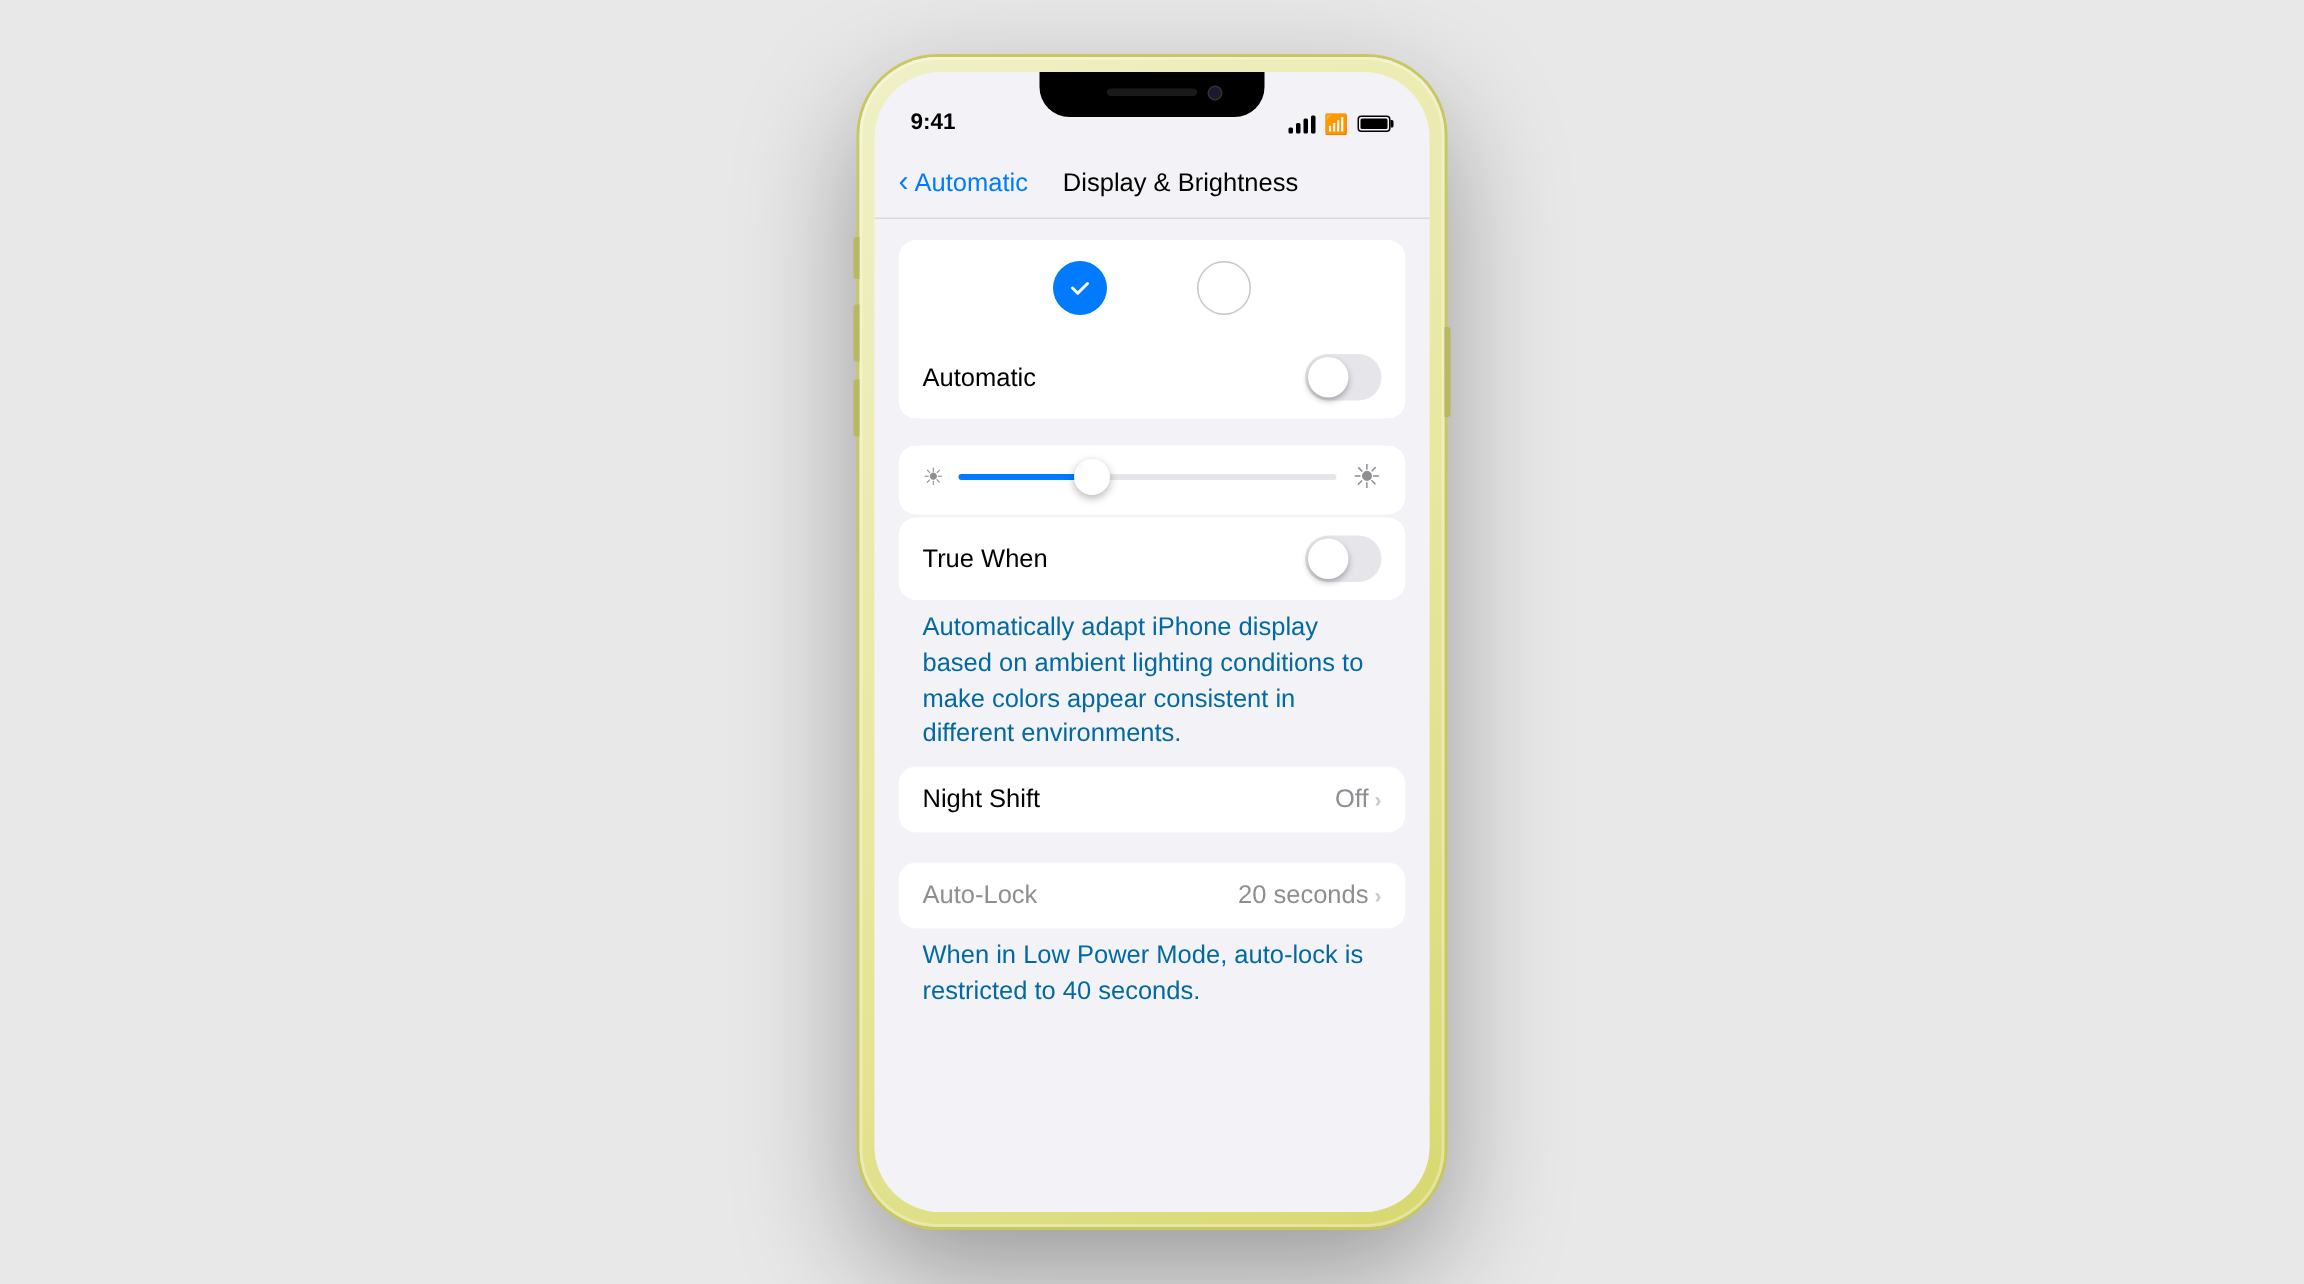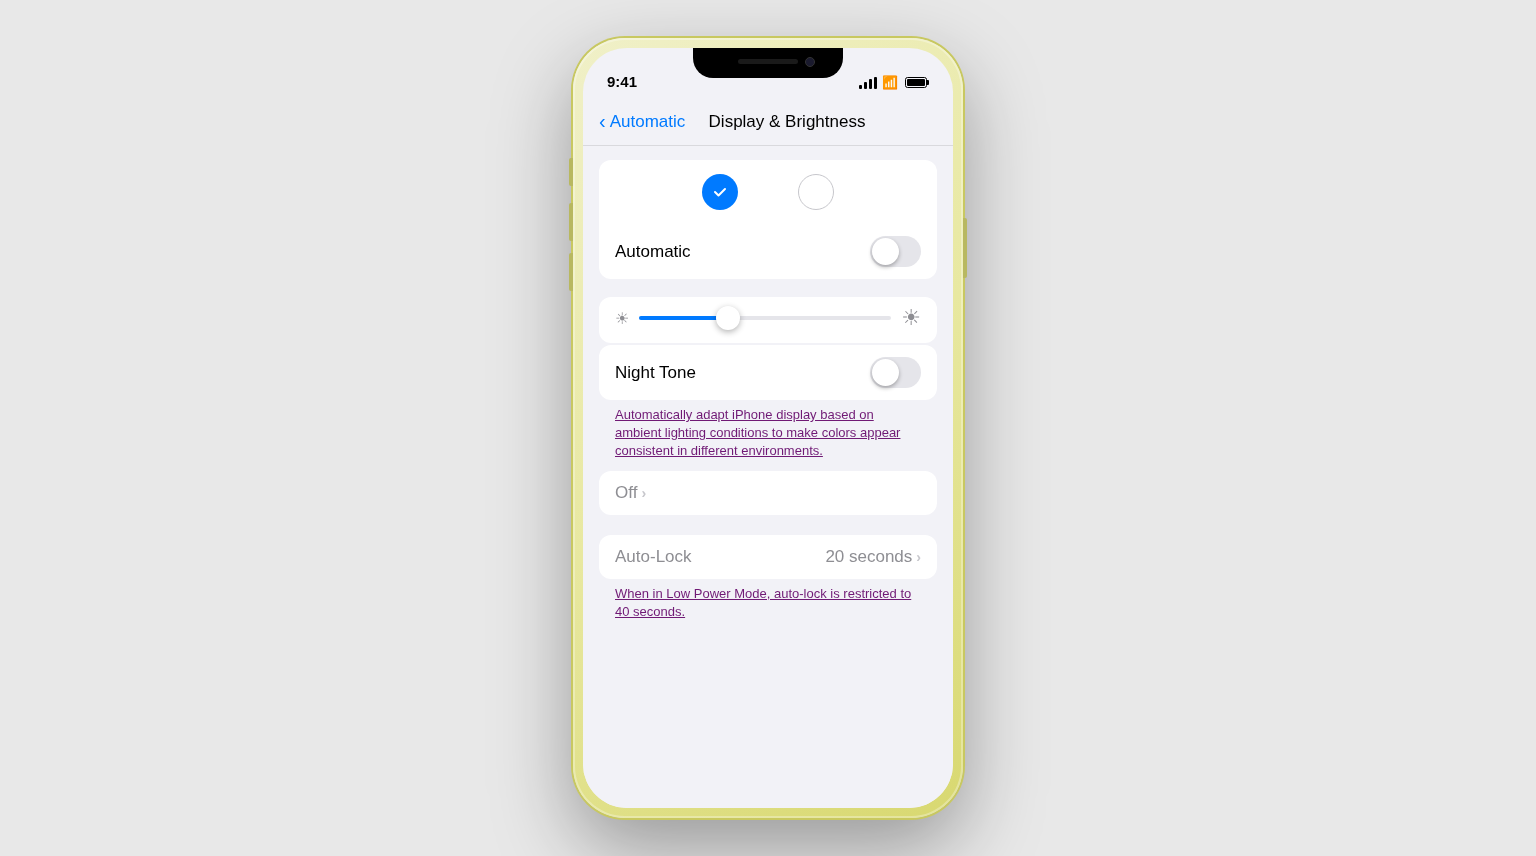--- a/index.html
+++ b/index.html
@@ -417,25 +417,24 @@
       width: 24px;
       height: 24px;
       border-radius: 50%;
       background: #fff;
       box-shadow: 0 2px 6px rgba(0,0,0,0.3);
       cursor: pointer;
     }
 
     
     .description-text {
-      font-size: 13px;
-      color: #701a75;
+      font-size: 17px;
+      color: #0369a1;
       padding: 6px 32px 10px;
       line-height: 1.4;
-      text-decoration: underline;
     }
   </style>
 </head>
 <body>
 
 <div class="phone-wrapper">
   <div class="phone-body">
     <div class="btn-left-silent"></div>
     <div class="btn-left-vol-up"></div>
     <div class="btn-left-vol-down"></div>
@@ -509,30 +508,31 @@
             <div class="slider-track">
               <div class="slider-fill"></div>
               <div class="slider-thumb"></div>
             </div>
             <span class="brightness-icon-lg">☀</span>
           </div>
 
           <div style="height: 2px;"></div>
           <div class="white-card">
             <div class="card-row">
-              <span class="row-label">Night Tone</span>
+              <span class="row-label">True When</span>
               <div class="toggle off">
                 <div class="toggle-thumb"></div>
               </div>
             </div>
           </div>
           <div class="description-text">Automatically adapt iPhone display based on ambient lighting conditions to make colors appear consistent in different environments.</div>
 
           <div class="white-card">
             <div class="card-row">
+              <span class="row-label">Night Shift</span>
               <span class="row-value">Off</span>
               <span class="row-chevron">›</span>
             </div>
           </div>
 
           <div style="height: 20px;"></div>
           <div class="white-card">
             <div class="card-row">
               <span class="row-label" style="color: #8e8e93;">Auto-Lock</span>
               <span class="row-value">20 seconds</span>

